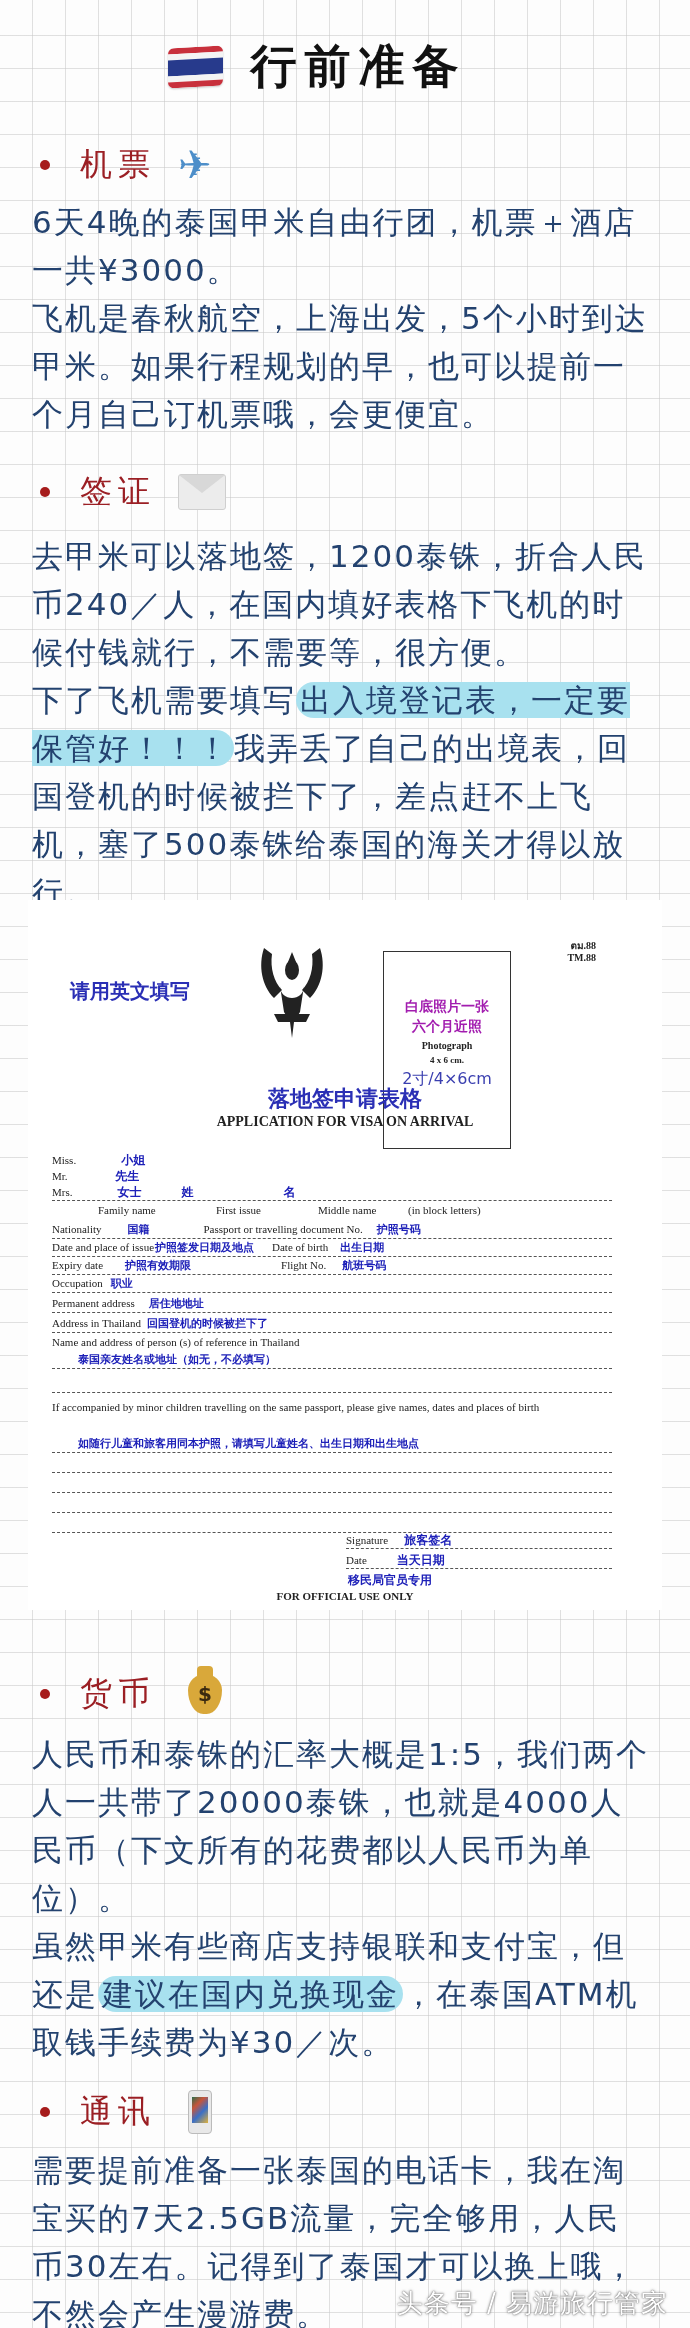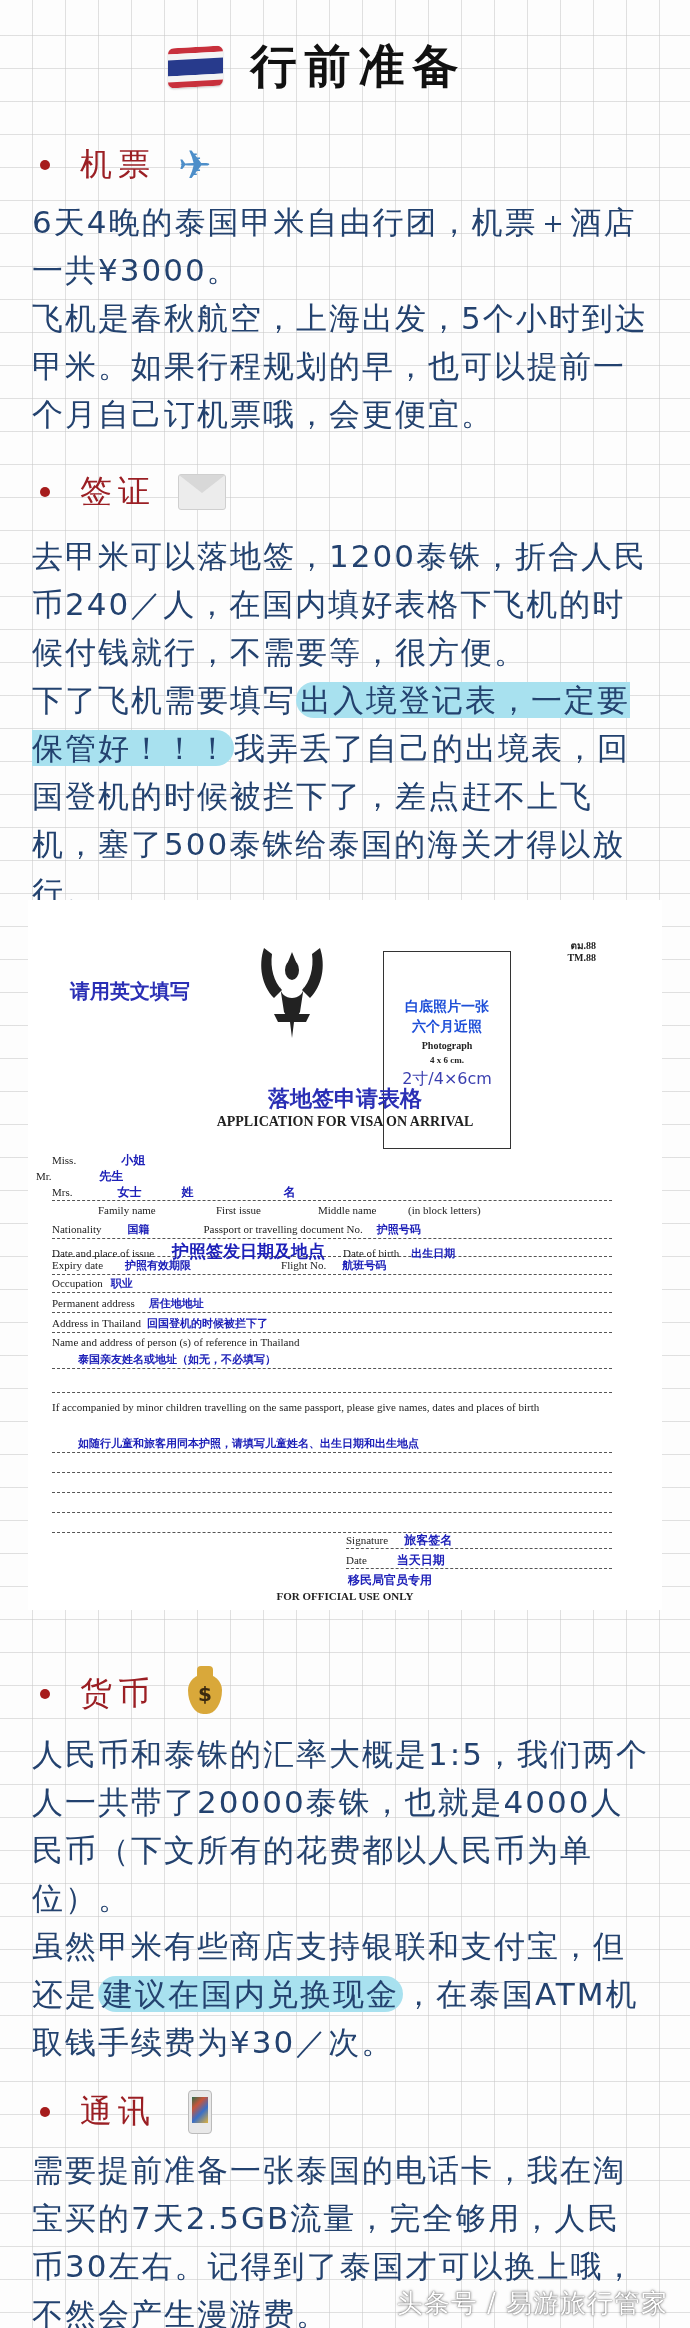--- a/index.html
+++ b/index.html
@@ -52,21 +52,21 @@
   
   .form {
     position: absolute; left: 28px; top: 900px; width: 634px; height: 710px;
     background: #fff; font-family: "Liberation Serif", serif; color: #222;
   }
   .form .fill { color: #1d20b8; font-family: "DejaVu Sans", sans-serif; font-weight: bold; margin-left: 45px; }
   .form .hint { position: absolute; left: 42px; top: 78px; font-size: 20px; color: #2a2fb5; font-weight: bold; font-family: "DejaVu Sans", sans-serif; }
   .form .emblem { position: absolute; left: 228px; top: 42px; width: 72px; height: 100px; }
   .form .code { position: absolute; right: 66px; font-size: 10px; font-weight: bold; }
   .form .photo-box { position: absolute; left: 355px; top: 51px; width: 126px; height: 196px; border: 1.5px solid #333; text-align: center; }
-  .form .photo-box .cn { font-size: 14px; color: #1d4ed8; font-weight: bold; font-family: "DejaVu Sans", sans-serif; line-height: 20px; }
+  .form .photo-box .cn { font-size: 14px; color: #a21caf; font-weight: bold; font-family: "DejaVu Sans", sans-serif; line-height: 20px; }
   .form .photo-box .en { font-size: 10px; font-weight: bold; margin-top: 4px; }
   .form .photo-box .size { font-size: 16px; color: #3a3fb0; font-family: "DejaVu Sans", sans-serif; margin-top: 4px; }
   .form .heading-cn { position: absolute; left: 0; width: 634px; top: 184px; text-align: center; font-size: 22px; color: #2a2fb5; font-weight: bold; font-family: "DejaVu Sans", sans-serif; }
   .form .heading-en { position: absolute; left: 0; width: 634px; top: 214px; text-align: center; font-size: 14px; font-weight: bold; }
   .form .line { position: absolute; left: 24px; right: 50px; border-bottom: 1px dashed #555; font-size: 11px; height: 16px; white-space: nowrap; }
   .form .small { font-size: 9px; }
   .form .txt { position: absolute; font-size: 11px; white-space: nowrap; }
 
   .watermark {
     position: absolute; right: 22px; top: 2286px; font-size: 26px; color: #fff;
@@ -128,29 +128,29 @@
     <div class="cn">白底照片一张</div>
     <div class="cn">六个月近照</div>
     <div class="en">Photograph</div>
     <div class="en" style="font-size:9px;">4 x 6 cm.</div>
     <div class="size">2寸/4×6cm</div>
   </div>
   <div class="heading-cn">落地签申请表格</div>
   <div class="heading-en">APPLICATION FOR VISA ON ARRIVAL</div>
 
   <div class="txt" style="left:24px; top:252px;"><span>Miss.</span><span class="fill" style="font-size:12px;">小姐</span></div>
-  <div class="txt" style="left:8px; top:268px;"><span>Mr.</span> <span class="fill" style="font-size:12px;">先生</span></div>
+  <div class="txt" style="left:24px; top:268px;"><span>Mr.</span> <span class="fill" style="font-size:12px;">先生</span></div>
   <div class="line" style="top:284px;"><span>Mrs.</span><span class="fill" style="font-size:12px;">女士</span><span class="fill" style="font-size:12px; margin-left:40px;">姓</span><span class="fill" style="font-size:12px; margin-left:90px;">名</span></div>
   <div class="txt small" style="left:70px; top:304px;">Family name</div>
   <div class="txt small" style="left:188px; top:304px;">First issue</div>
   <div class="txt small" style="left:290px; top:304px;">Middle name</div>
   <div class="txt small" style="left:380px; top:304px;">(in block letters)</div>
 
   <div class="line" style="top:322px;"><span>Nationality</span><span class="fill" style="font-size:11px; margin-left:26px;">国籍</span><span style="margin-left:54px;">Passport or travelling document No.</span><span class="fill" style="font-size:11px; margin-left:14px;">护照号码</span></div>
-  <div class="line" style="top:340px;"><span>Date and place of issue</span><span class="fill" style="font-size:17px; margin-left:18px;">护照签发日期及地点</span><span style="margin-left:18px;">Date of birth</span><span class="fill" style="font-size:11px; margin-left:12px;">出生日期</span></div>
+  <div class="line" style="top:340px;"><span>Date and place of issue</span><span class="fill" style="font-size:11px; margin-left:1px;">护照签发日期及地点</span><span style="margin-left:18px;">Date of birth</span><span class="fill" style="font-size:11px; margin-left:12px;">出生日期</span></div>
   <div class="line" style="top:376px;"><span>Occupation</span><span class="fill" style="font-size:11px; margin-left:8px;">职业</span></div>
   <div class="line" style="top:358px;"><span>Expiry date</span><span class="fill" style="font-size:11px; margin-left:22px;">护照有效期限</span><span style="margin-left:90px;">Flight No.</span><span class="fill" style="font-size:11px; margin-left:16px;">航班号码</span></div>
   <div class="line" style="top:396px;"><span>Permanent address</span><span class="fill" style="font-size:11px; margin-left:14px;">居住地地址</span></div>
   <div class="line" style="top:416px;"><span>Address in Thailand</span><span class="fill" style="font-size:11px; margin-left:6px;">回国登机的时候被拦下了</span></div>
   <div class="txt" style="left:24px; top:436px;">Name and address of person (s) of reference in Thailand</div>
   <div class="line" style="top:452px;"><span class="fill" style="font-size:11px; margin-left:26px;">泰国亲友姓名或地址（如无，不必填写）</span></div>
   <div class="line" style="top:476px;"></div>
   <div class="txt" style="left:24px; top:498px; width:560px; white-space:normal; line-height:18px;">If accompanied by minor children travelling on the same passport, please give names, dates and places of birth</div>
   <div class="line" style="top:536px;"><span class="fill" style="font-size:11px; margin-left:26px;">如随行儿童和旅客用同本护照，请填写儿童姓名、出生日期和出生地点</span></div>
   <div class="line" style="top:556px;"></div>

